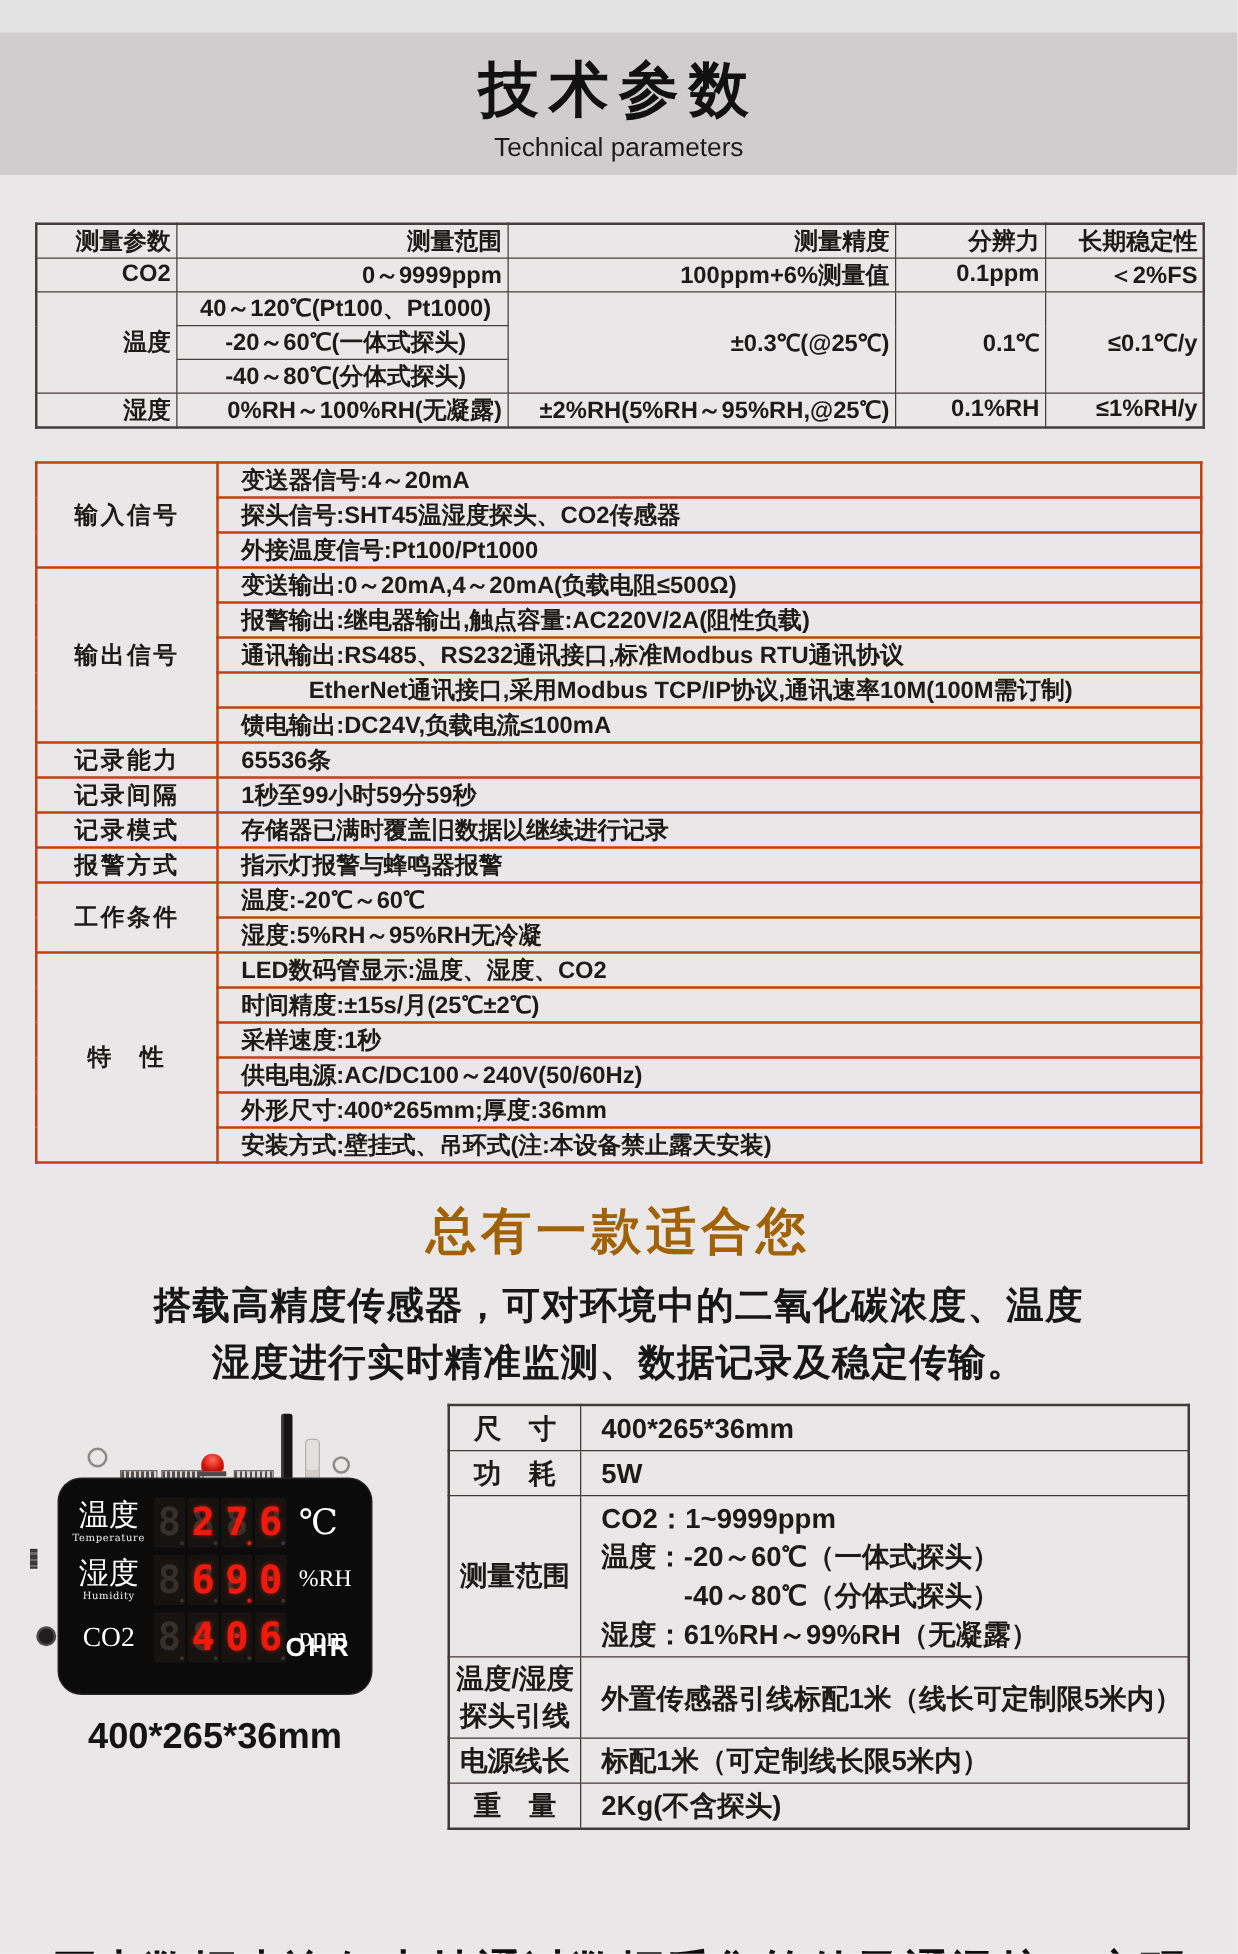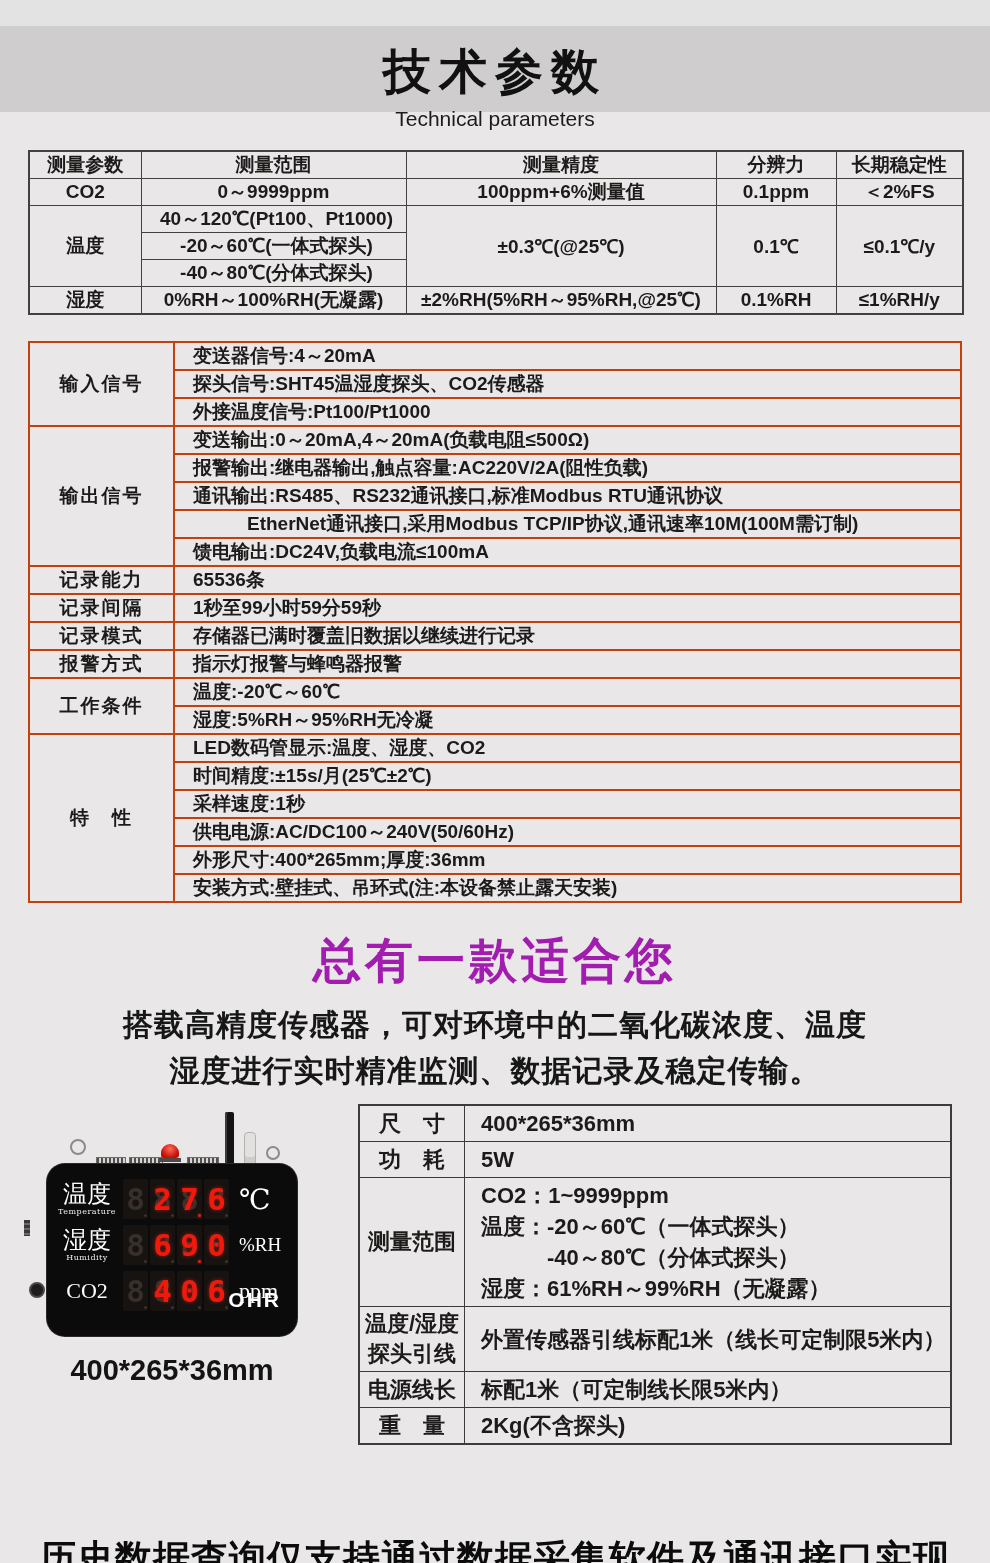--- a/index.html
+++ b/index.html
@@ -1,43 +1,43 @@
 <!DOCTYPE html>
 <html><head>
 <meta charset="utf-8">
 <style>
   html,body{margin:0;padding:0;}
   body{width:990px;font-family:"Liberation Sans",sans-serif;color:#1d1b1a;-webkit-font-smoothing:antialiased;}
   .page{width:990px;height:1563px;background:#e9e7e8;position:relative;overflow:hidden;}
 
   
   .top-strip{height:26px;background:#e4e3e3;}
-  .title-band{height:86px;background:#cfcdcd;text-align:center;}
+  .title-band{height:114px;background:#cfcdcd;text-align:center;}
   .title-band h1{margin:0;padding-top:14px;font-size:48px;font-weight:bold;letter-spacing:8px;color:#111;}
   .title-band p{margin:3px 0 0;font-size:21px;color:#1c1c1c;}
 
   
   table{border-collapse:collapse;table-layout:fixed;}
   .spec-table{margin:38px 0 0 28px;width:934px;border:2px solid #45403d;}
   .spec-table th,.spec-table td{border:1px solid #45403d;font-size:19px;font-weight:bold;
-    text-align:center;height:26px;padding:0 4px;overflow:hidden;white-space:nowrap;}
+    text-align:right;height:26px;padding:0 4px;overflow:hidden;white-space:nowrap;}
   .spec-table .al{text-align:center;padding-left:10px;margin-left:48px;}
 
   .detail-table{margin:26px 0 0 28px;width:934px;border:2px solid #45403d;}
   .detail-table td{border:2px solid #c2410c;font-size:19px;font-weight:bold;height:26px;
     padding:0 4px;overflow:hidden;white-space:nowrap;}
   .detail-table .lbl{text-align:center;letter-spacing:2px;}
   .detail-table .val{text-align:left;padding-left:18px;}
   .detail-table .indent{padding-left:72px;}
   .detail-table tr.grp td{border-top:2px solid #45403d;}
   .detail-table col.c1{width:145px;}
 
   
   .intro{text-align:center;margin-top:26px;}
-  .intro h2{margin:6px 0 12px;font-size:48px;font-weight:bold;letter-spacing:4px;color:#a21caf;}
+  .intro h2{margin:6px 0 12px;font-size:40px;font-weight:bold;letter-spacing:4px;color:#a16207;}
   .intro p{margin:5px 0;font-size:30px;font-weight:bold;letter-spacing:1px;color:#171717;}
 
   
   .bottom{position:relative;height:424px;margin-top:10px;}
 
   
   .figure{position:absolute;left:0;top:0;width:358px;height:424px;}
   .ring{position:absolute;border:2px solid #8d8a88;border-radius:50%;background:transparent;}
   .ring.l{left:70px;top:37px;width:12px;height:12px;}
   .ring.r{left:266px;top:44px;width:10px;height:10px;}

